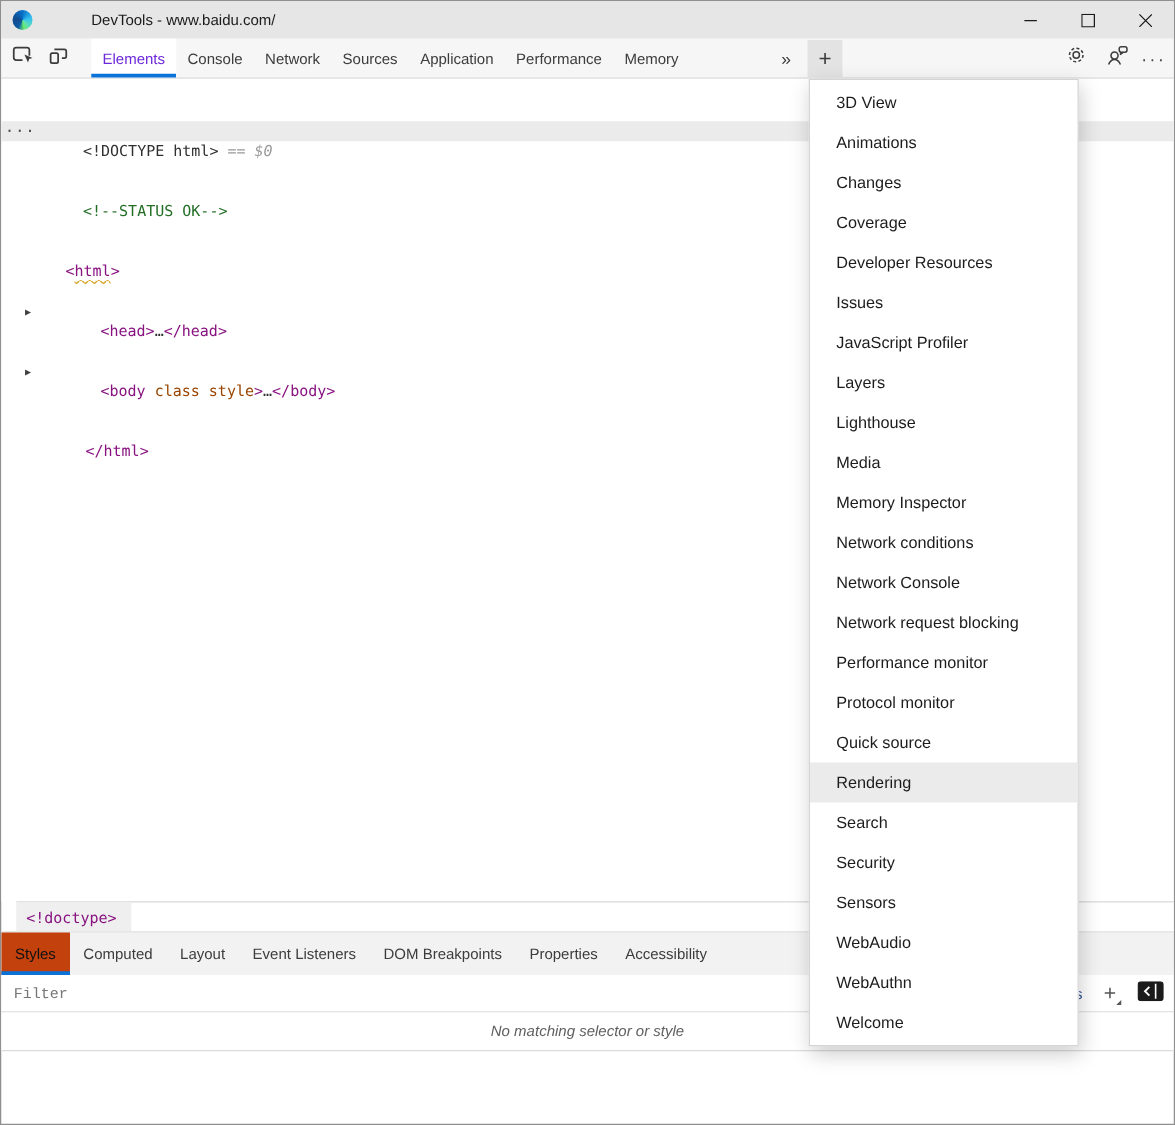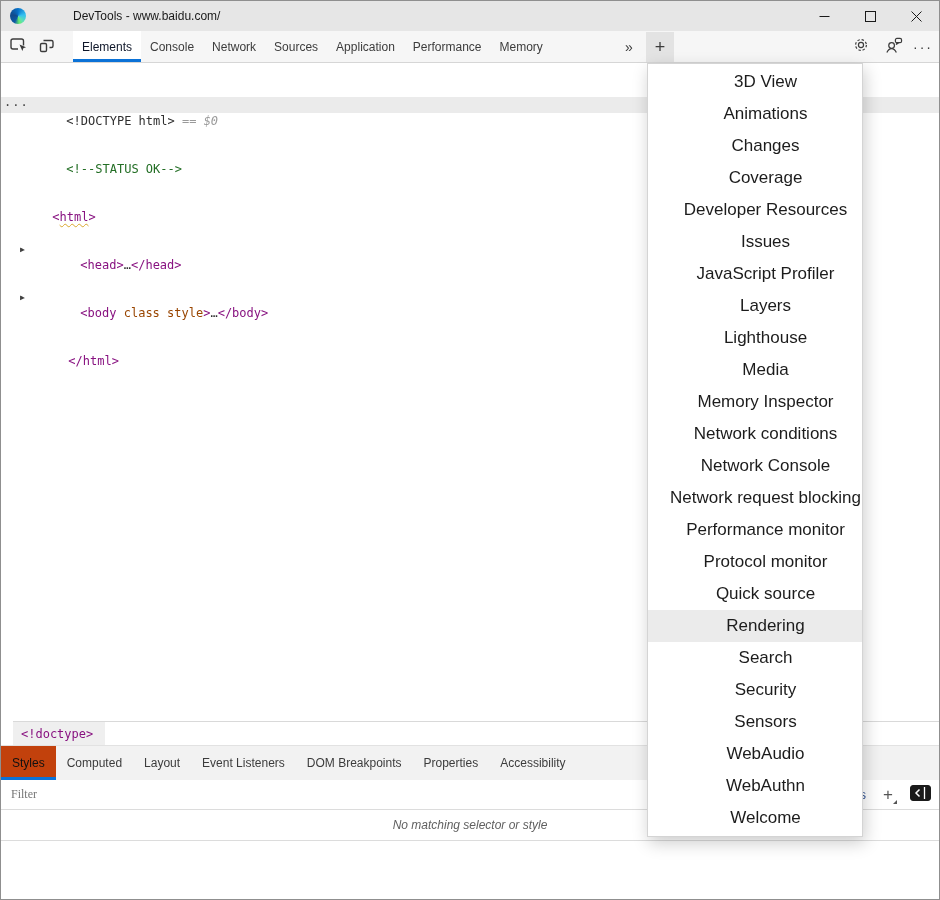--- a/index.html
+++ b/index.html
@@ -29,21 +29,21 @@
     display:flex; align-items:stretch;
   }
   .tool-icon-btn { width:28px; height:100%; display:flex; align-items:center; justify-content:center; }
   .tool-icon-btn:first-child { margin-left:4px; }
   .tabs { display:flex; align-items:stretch; margin-left:12px; }
   .tab {
     padding:0 9px; font-size:12px; color:#3c3c3c; display:flex; align-items:center;
     position:relative; white-space:nowrap;
   }
   .tabs .tab.active {
-    background:#fff; color:#0f172a;
+    background:#fff; color:#6d28d9;
     box-shadow:inset 0 -3px 0 var(--accent, #0b72d7);
   }
   .chevrons-btn {
     position:absolute; left:614px; top:0; width:28px; height:31px;
     display:flex; align-items:center; justify-content:center;
     font-size:14px; color:#3c3c3c;
   }
   .plus-tab-btn {
     position:absolute; left:645px; top:1px; width:28px; height:30px;
     background:#e3e3e3; display:flex; align-items:center; justify-content:center;
@@ -74,21 +74,21 @@
   }
   .dom-row.child { padding-left:36px; }
   .arrow { position:absolute; left:19px; top:1px; font-size:8px; color:#404040; }
   
   .menu {
     position:absolute; left:646px; top:62px; width:216px;
     background:#fff; border:1px solid #d4d4d4;
     box-shadow:2px 6px 16px rgba(0,0,0,0.20);
     padding:2px 0; z-index:50;
   }
-  .menu-item { height:32px; line-height:32px; padding-left:21px; font-size:17px; color:#1c1c1c; white-space:nowrap;text-align:center; }
+  .menu-item { height:32px; line-height:32px; padding-left:21px; font-size:13px; color:#1c1c1c; white-space:nowrap; }
   .menu-item.active { background:var(--menu_highlight, #ebebeb); }
   
   .breadcrumb-bar {
     position:absolute; left:12px; top:720px; width:100%; height:24px;
     background:#fff; border-top:1px solid #d9d9d9; display:flex; align-items:stretch;
   }
   .crumb {
     background:#efefef; padding:0 12px 0 8px; display:flex; align-items:center;
     font-family:"DejaVu Sans Mono", monospace; font-size:12px; color:var(--tag, #881280);
   }
@@ -97,21 +97,21 @@
     background:#f2f2f2; border-top:1px solid #e2e2e2; display:flex; align-items:stretch;
   }
   .styles-tabbar .tab { padding:0 11px; font-size:12px; }
   .styles-tabbar .tab.active { background:#c2410c; color:#111; box-shadow:inset 0 -3px 0 var(--accent, #0b72d7); }
   .filter-row {
     position:absolute; left:0; top:779px; width:100%; height:30px;
     background:#fff; border-bottom:1px solid #dcdcdc; display:flex; align-items:center;
   }
   .filter-input {
     border:none; outline:none; background:transparent; margin-left:10px;
-    font-size:12px; color:#333; width:500px; font-family:Liberation Serif, serif;
+    font-size:12px; color:#333; width:500px; font-family:Liberation Mono, monospace;
   }
   .filter-input::placeholder { color:#767676; }
   .filter-right { position:absolute; right:8px; top:0; height:30px; display:flex; align-items:center; gap:12px; }
   .partial-text { font-size:12px; color:#2d4f92; }
   .plus-small { position:relative; width:20px; height:20px; display:flex; align-items:center; justify-content:center; font-size:17px; font-weight:300; color:#555; }
   .plus-small .corner {
     position:absolute; right:1px; bottom:1px; width:0; height:0;
     border-left:4px solid transparent; border-bottom:4px solid #555;
   }
   .empty-row {

